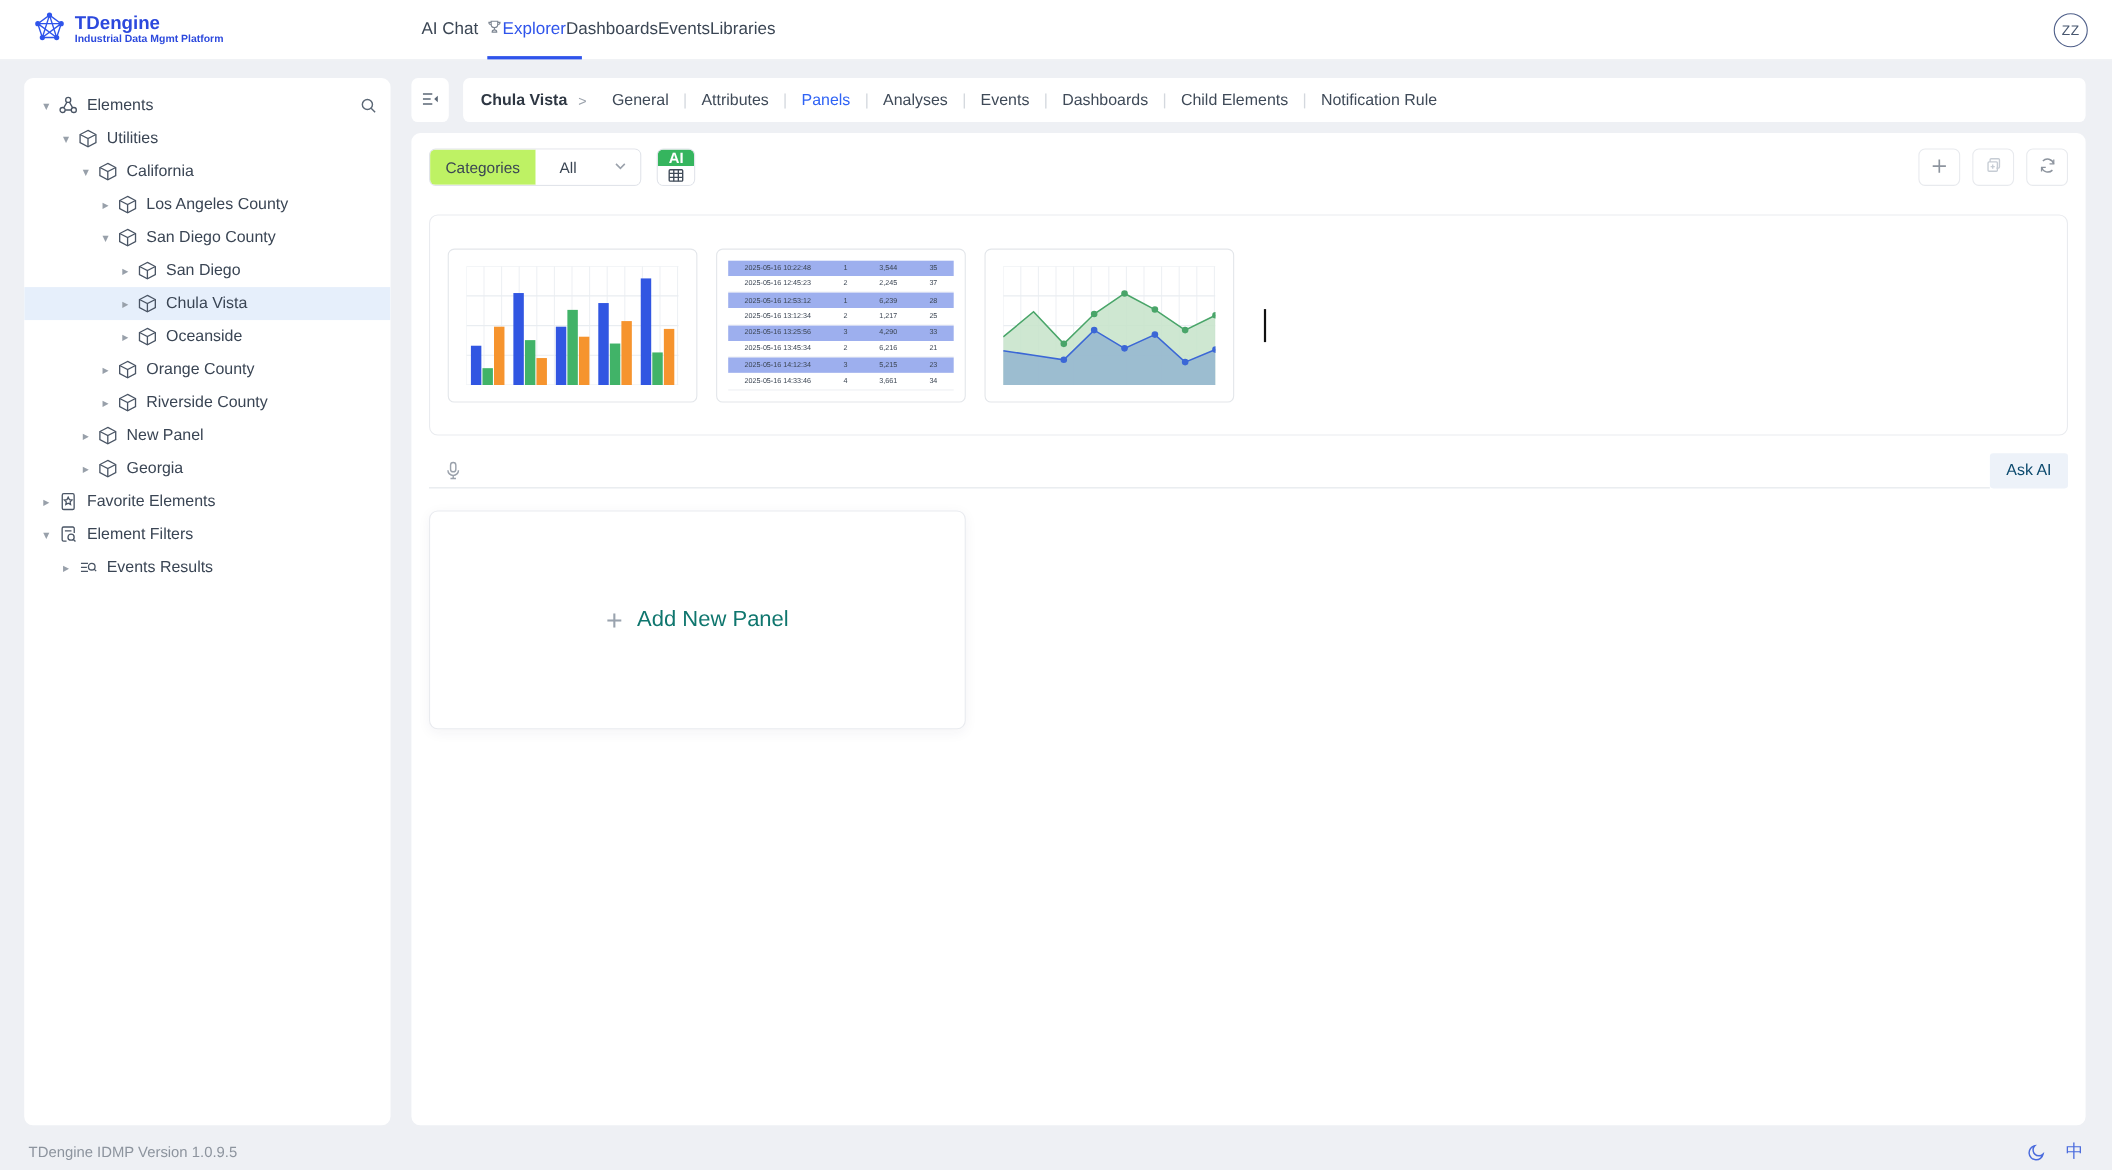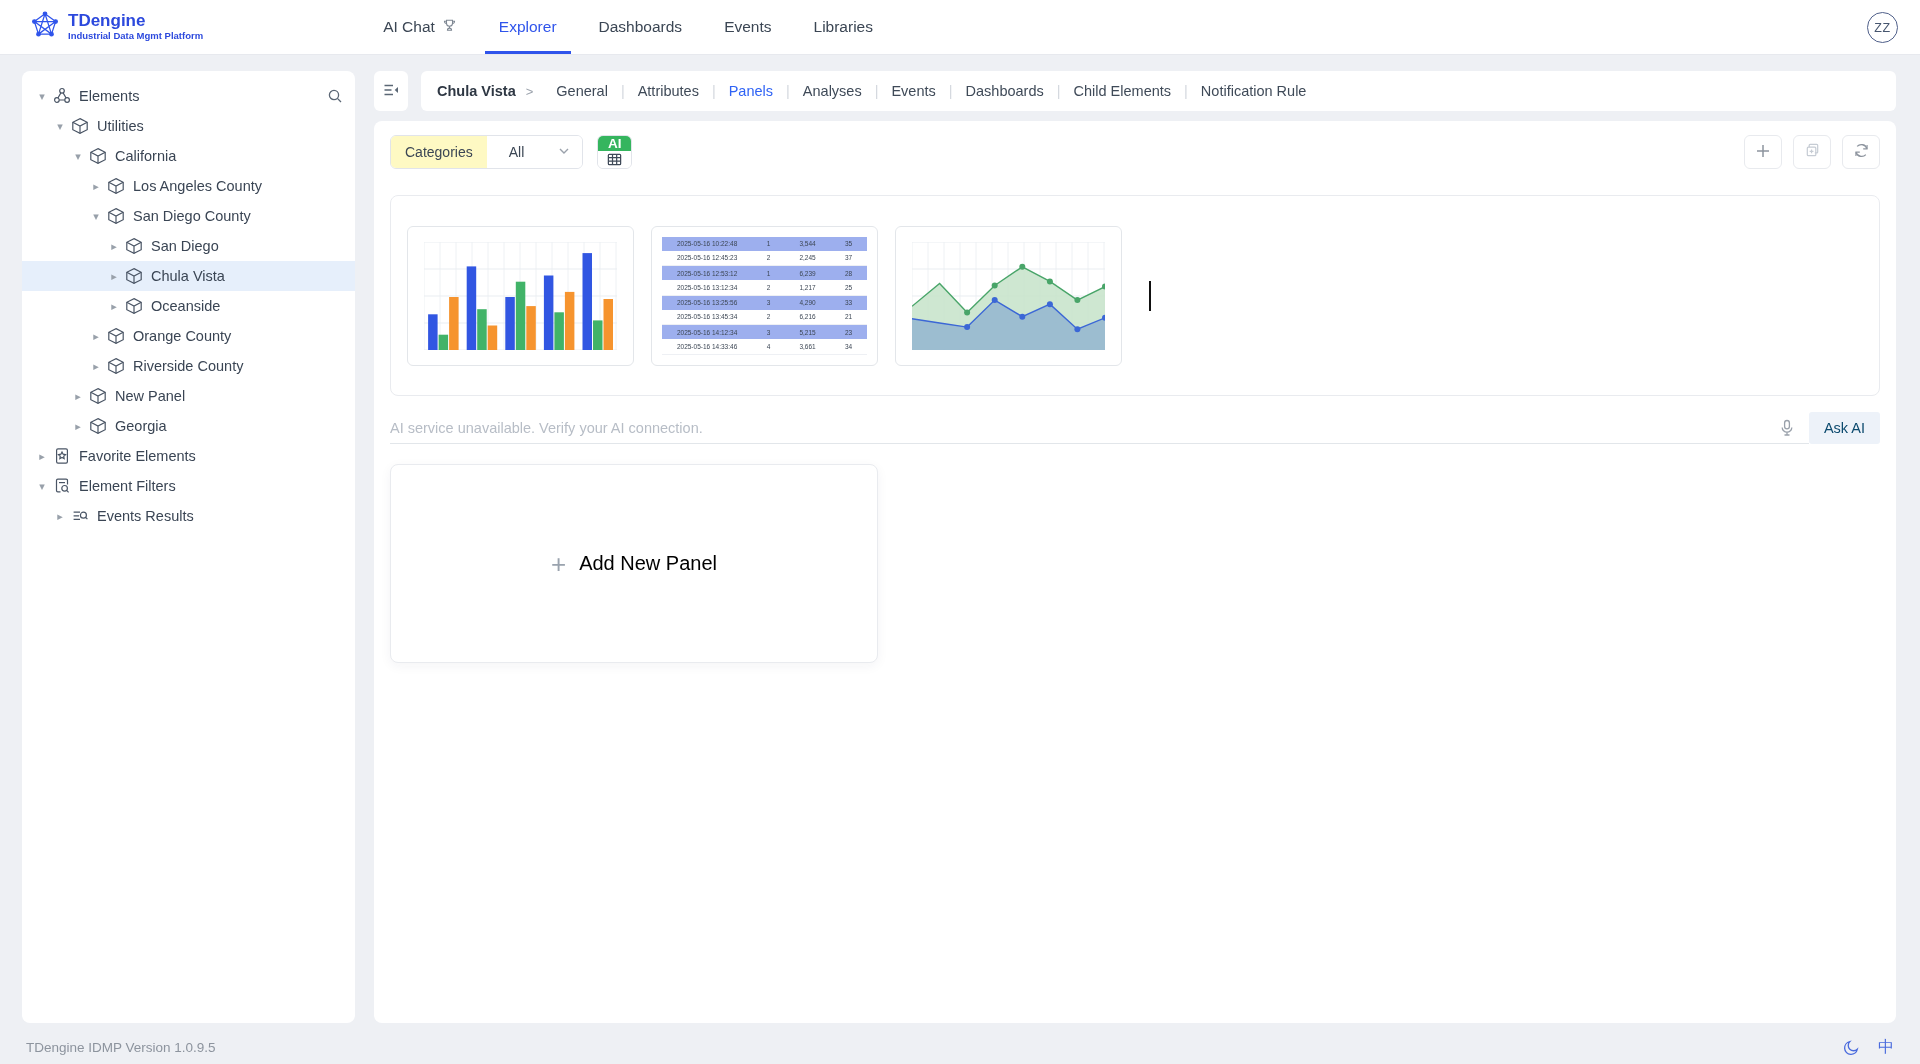--- a/index.html
+++ b/index.html
@@ -9,21 +9,21 @@
     background:#eef0f4; color:#3b4654; overflow:hidden;
     display:flex; flex-direction:column;
   }
   
   .topnav { height:55px; background:#fff; border-bottom:1px solid #e7e9ee;
     display:flex; align-items:center; flex:0 0 auto; position:relative; }
   .brand { display:flex; align-items:center; gap:8px; margin-left:30px; }
   .brand-text { line-height:1.1; }
   .brand-title { color:#2c49dd; font-weight:bold; font-size:17px; }
   .brand-sub { color:#2c49dd; font-weight:bold; font-size:9.5px; }
-  .nav-tabs { display:flex; align-items:center; gap:42px; margin-left:180px; height:100%; }
+  .nav-tabs { display:flex; align-items:center; margin-left:180px; height:100%; }
   .nav-tab { display:flex; align-items:center; gap:7px; font-size:15.5px; color:#3b4654;
     height:100%; position:relative; cursor:pointer; }
   .nav-tab.active { color:#2f54eb; }
   .nav-tab.active::after { content:""; position:absolute; left:-14px; right:-14px; bottom:0;
     height:3px; background:#2f54eb; }
   .avatar { position:absolute; right:22px; top:12px; width:31px; height:31px; border-radius:50%;
     border:1.6px solid #50608a; color:#47566f; font-size:12.5px; display:flex;
     align-items:center; justify-content:center; letter-spacing:.5px; cursor:pointer; }
   
   .page { flex:1 1 auto; display:flex; gap:19px; padding:16px 24px 7px 22px; min-height:0; }
@@ -49,21 +49,21 @@
   .crumb-gt { color:#9aa1ab; margin-right:10px; font-size:13px; }
   .crumb-tab { color:#3f4a58; padding:0 13px; cursor:pointer; }
   .crumb-tab.active { color:#2f63f5; }
   .crumb-sep { color:#d4d8de; }
   
   .main-card { flex:1; background:#fff; border-radius:8px; margin-top:10px;
     padding:14px 16px; overflow:hidden; }
   .toolbar { display:flex; align-items:center; }
   .cat-group { display:flex; align-items:stretch; height:34px; border:1px solid #e1e4ea;
     border-radius:6px; overflow:hidden; font-size:14px; cursor:pointer; }
-  .cat-label { background:#fef9c3; color:#3b4654; display:flex; align-items:center; padding:0 14px; }
+  .cat-label { background:#bef264; color:#3b4654; display:flex; align-items:center; padding:0 14px; }
   .cat-value { background:#fff; color:#3b4654; display:flex; align-items:center; gap:34px;
     padding:0 12px 0 22px; }
   .seg-group { display:flex; height:34px; margin-left:14px; border-radius:6px; overflow:hidden;
     border:1px solid #e1e4ea;flex-direction:column; }
   .seg-ai { width:33px; background:#35b55e; color:#fff; font-size:13.5px; font-weight:600;
     display:flex; align-items:center; justify-content:center; border:none; cursor:pointer; }
   .seg-table { width:33px; background:#fff; color:#3f4a58; display:flex; align-items:center;
     justify-content:center; border:none; cursor:pointer; }
   .toolbar-right { margin-left:auto; display:flex; gap:11px; }
   .tool-btn { width:38px; height:34px; background:#fff; border:1px solid #e8eaee; border-radius:6px;
@@ -88,21 +88,21 @@
     font-family:inherit; background:transparent; }
   .ai-input::placeholder { color:#b7bdc6; }
   .mic { color:#9aa1ab; padding:0 14px; display:flex; align-items:center; cursor:pointer; }
   .ask-btn { width:71px; border:none; background:#edf2f9; color:#0c4a6e; font-size:14.5px;
     border-radius:3px; cursor:pointer; font-family:inherit; }
   
   .add-card { margin-top:20px; width:488px; height:199px; background:#fff; border:1px solid #e9ebef;
     border-radius:8px; box-shadow:0 3px 12px rgba(30,40,70,.05); display:flex; align-items:center;
     justify-content:center; gap:13px; cursor:pointer; }
   .add-plus { color:#9aa3ae; font-size:26px; font-weight:300; line-height:1; }
-  .add-label { color:#000000; font-size:20px; }
+  .add-label { color:#0f766e; font-size:20px; }
   
   .footer { flex:0 0 auto; height:34px; display:flex; align-items:center; padding:0 26px; }
   .footer-version { color:#8d949e; font-size:13.5px; }
   .footer-right { margin-left:auto; display:flex; align-items:center; gap:18px; color:#4a6bdd; }
   .lang { font-size:16px; cursor:pointer; }
   .moon { display:flex; cursor:pointer; }
 </style>
 </head>
 <body>
 
@@ -515,21 +515,20 @@
               <circle cx="137.9" cy="62.2" r="3" fill="#3b67d6"></circle>
               <circle cx="165.4" cy="87.2" r="3" fill="#3b67d6"></circle>
               <circle cx="193.0" cy="75.8" r="3" fill="#3b67d6"></circle>
             </svg>
           </div>
         <div class="text-cursor"></div>
       </div>
 
       <div class="ai-bar">
         <div class="ai-input-wrap">
-          <input class="ai-input" type="text" placeholder="AI service unavailable. Verify your AI connection." style="">
           <span class="mic">
             <svg width="16" height="18" viewBox="0 0 16 18" fill="none" stroke="currentColor" stroke-width="1.3">
               <rect x="5.6" y="1.5" width="4.8" height="8.4" rx="2.4"></rect>
               <path d="M3.2 8.4 a4.8 4.8 0 0 0 9.6 0 M8 13.2 V16 M5.5 16 H10.5"></path>
             </svg>
           </span>
         </div>
         <button class="ask-btn">Ask AI</button>
       </div>
 

